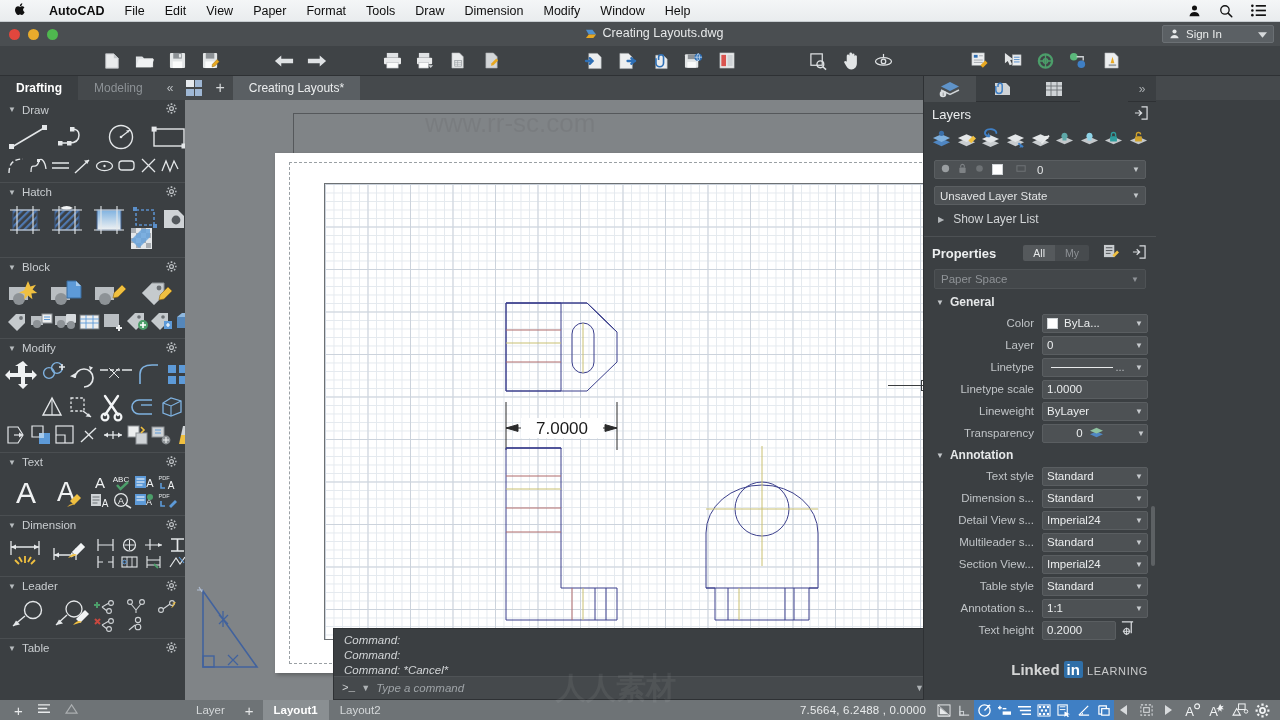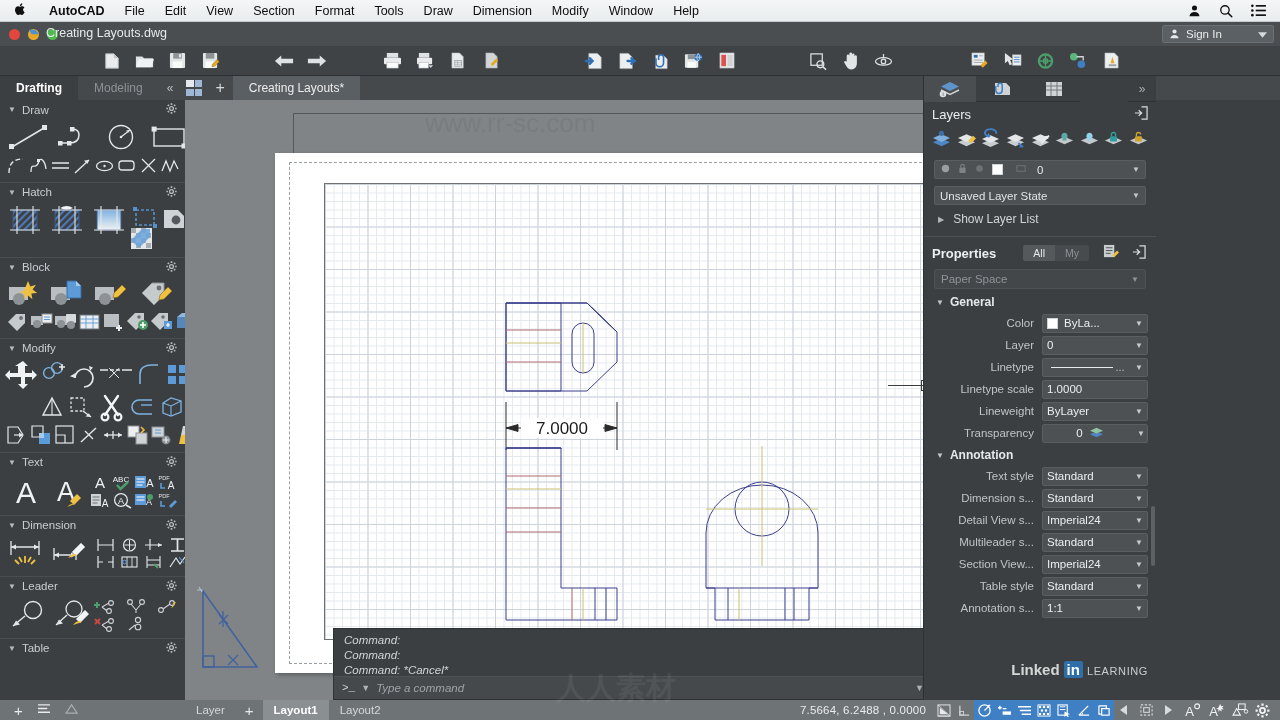--- a/index.html
+++ b/index.html
@@ -28,21 +28,21 @@
 
   
   .titlebar {
     position:absolute; left:0; top:22px; width:1280px; height:24px;
     background:#4a4e51; display:flex; align-items:center;
   }
   .traffic { display:flex; gap:8px; padding-left:9px; }
   .traffic i { width:11px; height:11px; border-radius:50%; display:block; }
   .t-red{ background:#e2463d; } .t-yel{ background:#e8ab2c; } .t-grn{ background:#4fb84f; }
   .doc-title {
-    position:absolute; left:0; right:0; font-size:12.5px;
+    position:absolute; left:0; right:0; text-align:center; font-size:12.5px;
     color:#e7e9ea; pointer-events:none;margin-left:28px;
   }
   .doc-title .dwgicon { display:inline-block; vertical-align:-2px; margin-right:5px; }
   .signin {
     margin-left:auto; margin-right:6px; height:18px; min-width:112px;
     background:#5b6064; border:1px solid #6b7074; border-radius:2px;
     display:flex; align-items:center; gap:6px; padding:0 6px; font-size:11.5px;
     color:#e8eaea; position:relative; z-index:3;
   }
   .signin .caret { margin-left:auto; }
@@ -233,21 +233,21 @@
   <div class="macbar">
     <div class="apple">
       <svg width="13" height="15" viewBox="0 0 13 15">
           <path fill="#111" d="M9.1 7.7c0-1.5 1.2-2.2 1.3-2.3-.7-1-1.8-1.2-2.2-1.2-.9-.1-1.8.6-2.3.6s-1.2-.6-2-.5C2.9 4.3 2 5 1.5 6c-1 1.7-.3 4.2.7 5.6.5.7 1.1 1.5 1.9 1.4.8 0 1-.5 2-.5s1.1.5 1.9.5 1.3-.7 1.8-1.4c.6-.8.8-1.6.8-1.6s-1.5-.6-1.5-2.3zM7.7 3.2c.4-.5.7-1.2.6-1.9-.6 0-1.4.4-1.8.9-.4.5-.7 1.2-.6 1.9.7.1 1.4-.4 1.8-.9z"></path>
         </svg>
     </div>
     <div class="mi app">AutoCAD</div>
     <div class="mi">File</div>
     <div class="mi">Edit</div>
     <div class="mi">View</div>
-    <div class="mi">Section</div>
+    <div class="mi">Paper</div>
     <div class="mi">Format</div>
     <div class="mi">Tools</div>
     <div class="mi">Draw</div>
     <div class="mi">Dimension</div>
     <div class="mi">Modify</div>
     <div class="mi">Window</div>
     <div class="mi">Help</div>
     <div class="right">
       <span>
           <svg width="13" height="13" viewBox="0 0 16 16">
@@ -1511,20 +1511,31 @@
         <span class="cv">▼</span>
       </div>
     </div>
     <div class="prow">
       <div class="plabel">Annotation s...</div>
       <div class="pfield">
         <span>1:1</span>
         <span class="cv">▼</span>
       </div>
     </div>
+    <div class="prow">
+      <div class="plabel">Text height</div>
+      <div class="pfield" style="flex:0 0 74px">
+        <span>0.2000</span>
+      </div>
+      <span style="margin-left:4px"><svg width="15" height="15" viewBox="0 0 16 16">
+            <path d="M2 1 h12M12 1 v12" stroke="#dadde0" stroke-width="1.3" fill="none"></path>
+            <circle cx="7" cy="11" r="3" fill="none" stroke="#dadde0" stroke-width="1.2"></circle>
+            <path d="M7 7 v8M3 11 h8" stroke="#dadde0" stroke-width="1"></path>
+          </svg></span>
+    </div>
 
     <div class="rp-scroll"></div>
 
     <div class="lil">
       <span>Linked</span>
       <span style="background:#2f6fa8; color:#fff; padding:0 3px; border-radius:2px;">in</span>
       <span class="ln">LEARNING</span>
     </div>
   </div>
 

